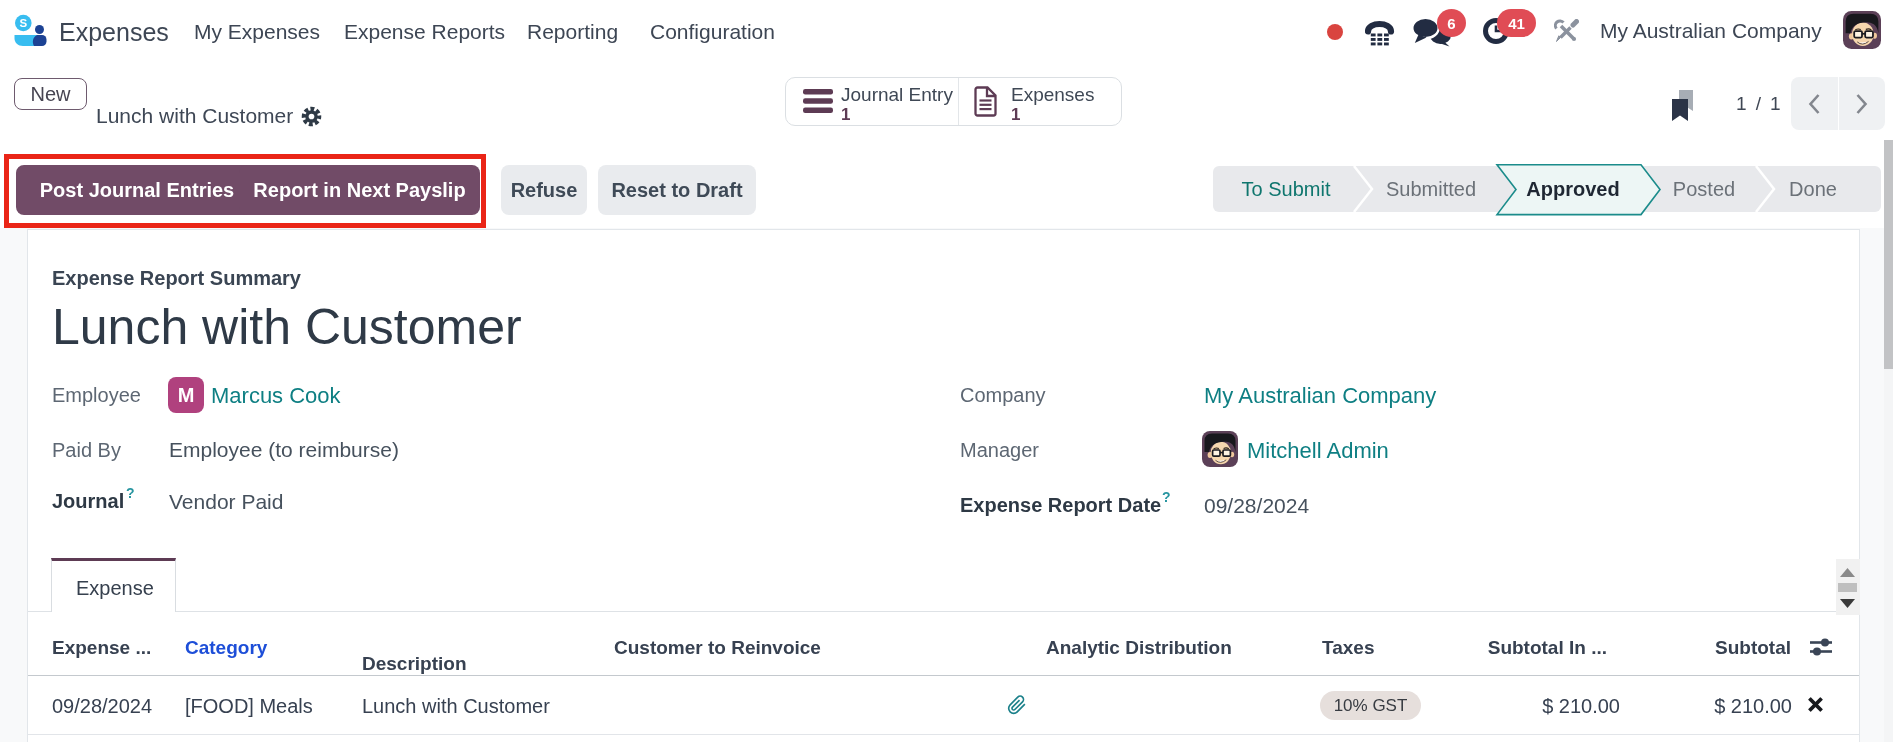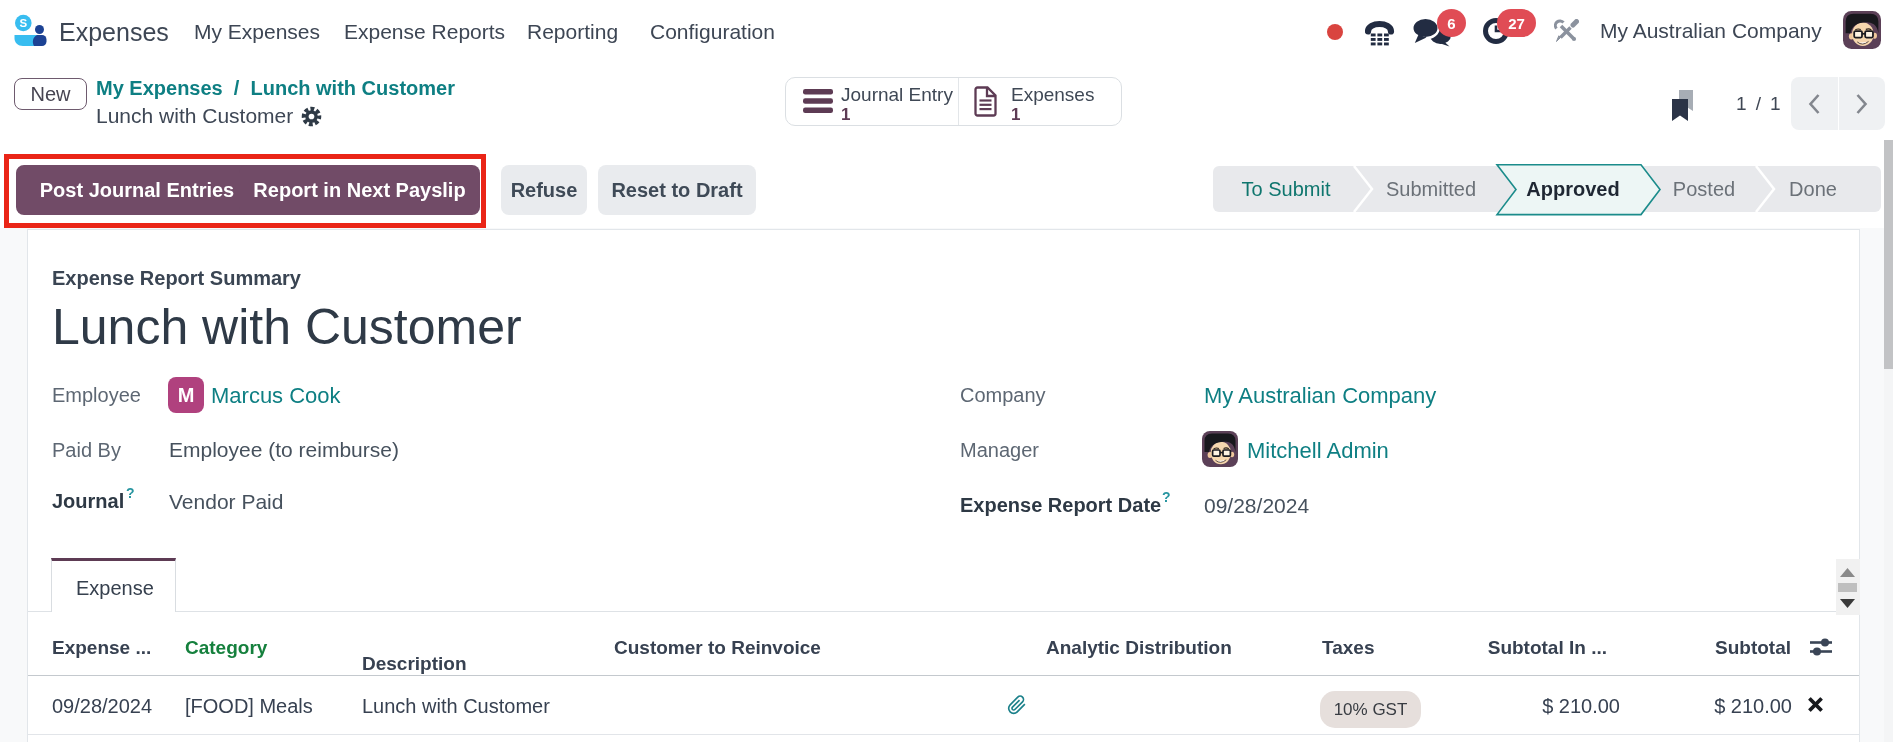--- a/index.html
+++ b/index.html
@@ -77,42 +77,41 @@
     </g>
   </svg>
 
   <svg class="abs" style="left:1483px;top:17px;" width="28" height="28" viewBox="0 0 28 28">
     <circle cx="13" cy="14" r="10.5" fill="none" stroke="#222c42" stroke-width="5"></circle>
     <path d="M13 8.5 V14 H18.5" fill="none" stroke="#222c42" stroke-width="2.6"></path>
   </svg>
 
   <div class="abs vc" style="left:1437px;top:9px;width:29px;height:28px;border-radius:50%;background:#e04c55;color:#fff;font-size:15px;font-weight:bold;justify-content:center;">6</div>
 
-  <div class="abs vc" style="left:1497px;top:9px;width:39px;height:28px;border-radius:14px;background:#e04c55;color:#fff;font-size:15px;font-weight:bold;justify-content:center;">27</div>
+  <div class="abs vc" style="left:1497px;top:9px;width:39px;height:28px;border-radius:14px;background:#e04c55;color:#fff;font-size:15px;font-weight:bold;justify-content:center;">41</div>
 
   <svg class="abs" style="left:1554px;top:19px;" width="25" height="25" viewBox="0 0 25 25">
     <g stroke="#8b929e" fill="#8b929e">
       <path d="M2.5 9.5 A4.6 4.6 0 1 1 9.5 3.5" fill="none" stroke-width="3"></path>
       <line x1="7" y1="7" x2="20" y2="20" stroke-width="3.6"></line>
       <circle cx="20" cy="20" r="2.1" stroke="none"></circle>
       <line x1="19" y1="6" x2="22.5" y2="2.5" stroke-width="5" stroke-linecap="round"></line>
       <line x1="16.5" y1="8.5" x2="6.5" y2="18.5" stroke-width="3.4"></line>
       <path d="M6.5 18.5 L2.5 22.5 L4.8 16.8 Z" stroke-width="1"></path>
     </g>
   </svg>
   <div class="txt" style="left:1600px;top:19px;font-size:21px;">My Australian Company</div>
 
   <svg class="abs" style="left:1843px;top:11px;" width="38" height="38" viewBox="0 0 36 36">
     <use href="#cartoon"></use>
   </svg>
 </div>
 
 <div class="abs" id="row2" style="left:0;top:64px;width:1893px;height:84px;background:#fff;">
   <div class="abs vc" style="left:14px;top:14px;width:73px;height:32px;border:1px solid #6e5a6e;border-radius:8px;justify-content:center;font-size:20px;color:#474552;">New</div>
-  <div class="txt" style="left:96px;top:13px;font-size:20px;font-weight:bold;color:#0e7f83;">My Expenses&nbsp; /&nbsp; Lunch with Customer</div>
   <div class="txt" style="left:96px;top:40px;font-size:21px;color:#3e4755;">Lunch with Customer</div>
   <svg class="abs" style="left:301px;top:42px;" width="21" height="21" viewBox="0 0 20 20">
     <circle cx="10" cy="10" r="7" fill="none" stroke="#2f3a46" stroke-width="4.6" stroke-dasharray="3.45 2.05" stroke-dashoffset="1.2"></circle>
     <circle cx="10" cy="10" r="6" fill="#2f3a46"></circle>
     <circle cx="10" cy="10" r="2.7" fill="#fff"></circle>
   </svg>
 
   
   <div class="abs" style="left:785px;top:13px;width:337px;height:49px;border:1px solid #dbdfe3;border-radius:10px;background:#fff;"></div>
   <div class="abs" style="left:958px;top:14px;width:1px;height:47px;background:#e3e6e9;"></div>
@@ -217,21 +216,21 @@
 <div class="abs" style="left:1836px;top:559px;width:24px;height:56px;background:#f1f1f1;"></div>
 <svg class="abs" style="left:1840px;top:568px;" width="15" height="9" viewBox="0 0 15 9">
     <path d="M7.5 0 L15 9 H0 Z" fill="#8a8a8a"></path>
   </svg>
 <div class="abs" style="left:1838px;top:583px;width:19px;height:9px;background:#bfbfbf;"></div>
 <svg class="abs" style="left:1840px;top:599px;" width="15" height="9" viewBox="0 0 15 9">
     <path d="M7.5 9 L15 0 H0 Z" fill="#3a3a3a"></path>
   </svg>
 
 <div class="txt" style="left:52px;top:637px;font-size:19px;font-weight:bold;color:#374151;">Expense ...</div>
-<div class="txt" style="left:185px;top:637px;font-size:19px;font-weight:bold;color:#15803d;">Category</div>
+<div class="txt" style="left:185px;top:637px;font-size:19px;font-weight:bold;color:#1d4ed8;">Category</div>
 <div class="txt" style="left:362px;top:637px;font-size:19px;font-weight:bold;color:#374151;margin-top:16px;">Description</div>
 <div class="txt" style="left:614px;top:637px;font-size:19px;font-weight:bold;color:#374151;">Customer to Reinvoice</div>
 <div class="txt" style="left:1046px;top:637px;font-size:19px;font-weight:bold;color:#374151;">Analytic Distribution</div>
 <div class="txt" style="left:1322px;top:637px;font-size:19px;font-weight:bold;color:#374151;">Taxes</div>
 <div class="txt" style="left:1400px;top:637px;width:207px;text-align:right;font-size:19px;font-weight:bold;color:#374151;">Subtotal In ...</div>
 <div class="txt" style="left:1600px;top:637px;width:191px;text-align:right;font-size:19px;font-weight:bold;color:#374151;">Subtotal</div>
 <svg class="abs" style="left:1810px;top:638px;" width="22" height="18" viewBox="0 0 22 18">
   <g stroke="#3a4556" stroke-width="2.6">
     <line x1="0" y1="4.5" x2="22" y2="4.5"></line>
     <line x1="0" y1="13.5" x2="22" y2="13.5"></line>
@@ -240,21 +239,21 @@
   <circle cx="7" cy="13.5" r="4" fill="#3a4556"></circle>
 </svg>
 <div class="abs" style="left:28px;top:675px;width:1831px;height:1px;background:#c4c9ce;"></div>
 
 <div class="txt" style="left:52px;top:695px;font-size:20px;color:#374151;">09/28/2024</div>
 <div class="txt" style="left:185px;top:695px;font-size:20px;color:#374151;">[FOOD] Meals</div>
 <div class="txt" style="left:362px;top:695px;font-size:20px;color:#374151;">Lunch with Customer</div>
 <svg class="abs" style="left:1007px;top:695px;" width="20" height="20" viewBox="0 0 24 24">
   <path d="M21.44 11.05l-9.19 9.19a6 6 0 0 1-8.49-8.49l9.19-9.19a4 4 0 0 1 5.66 5.66l-9.2 9.19a2 2 0 0 1-2.83-2.83l8.49-8.48" fill="none" stroke="#1b808a" stroke-width="2"></path>
 </svg>
-<div class="abs vc" style="left:1320px;top:691px;width:101px;height:37px;background:#e6dfdc;border-radius:15px;justify-content:center;font-size:17px;color:#383c42;">10% GST</div>
+<div class="abs vc" style="left:1320px;top:691px;width:101px;height:29px;background:#e6dfdc;border-radius:15px;justify-content:center;font-size:17px;color:#383c42;">10% GST</div>
 <div class="txt" style="left:1400px;top:695px;width:220px;text-align:right;font-size:20px;color:#374151;">$ 210.00</div>
 <div class="txt" style="left:1600px;top:695px;width:192px;text-align:right;font-size:20px;color:#374151;">$ 210.00</div>
 <svg class="abs" style="left:1808px;top:697px;" width="15" height="15" viewBox="0 0 15 15">
   <g fill="#17191d" transform="rotate(45 7.5 7.5)">
     <rect x="5.6" y="-1.2" width="3.8" height="17.4" rx="0.6"></rect>
     <rect x="-1.2" y="5.6" width="17.4" height="3.8" rx="0.6"></rect>
   </g>
 </svg>
 <div class="abs" style="left:28px;top:734px;width:1831px;height:1px;background:#e2e5e9;"></div>
 

